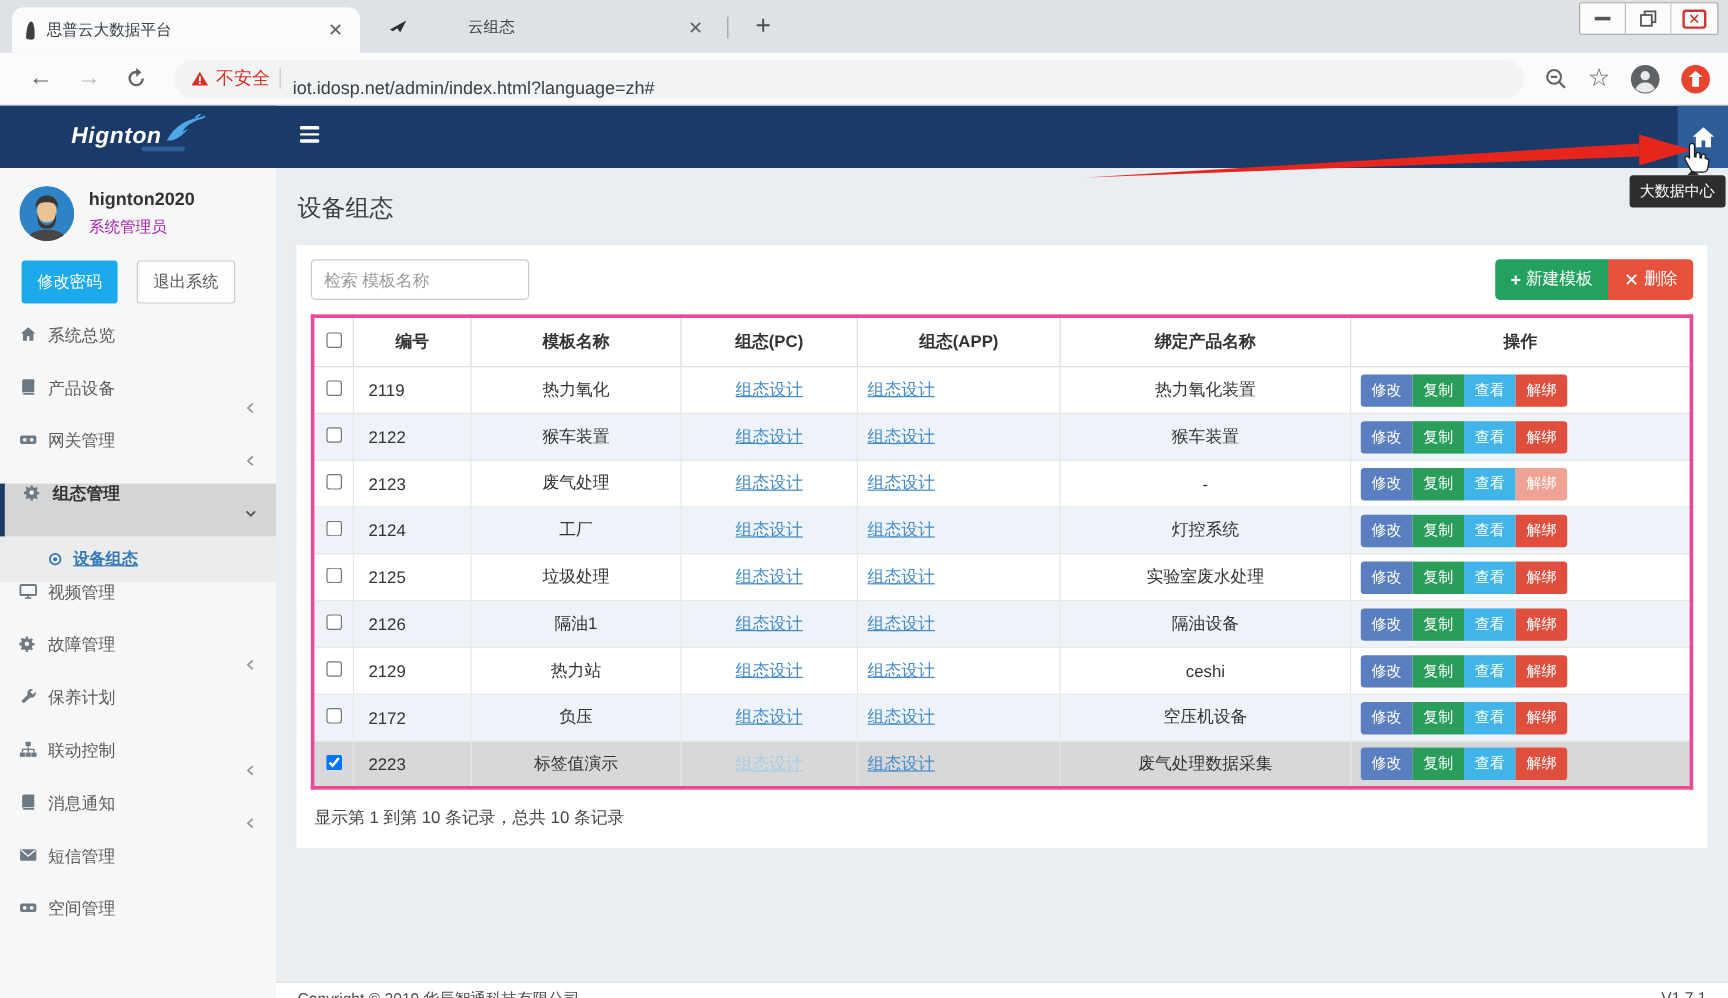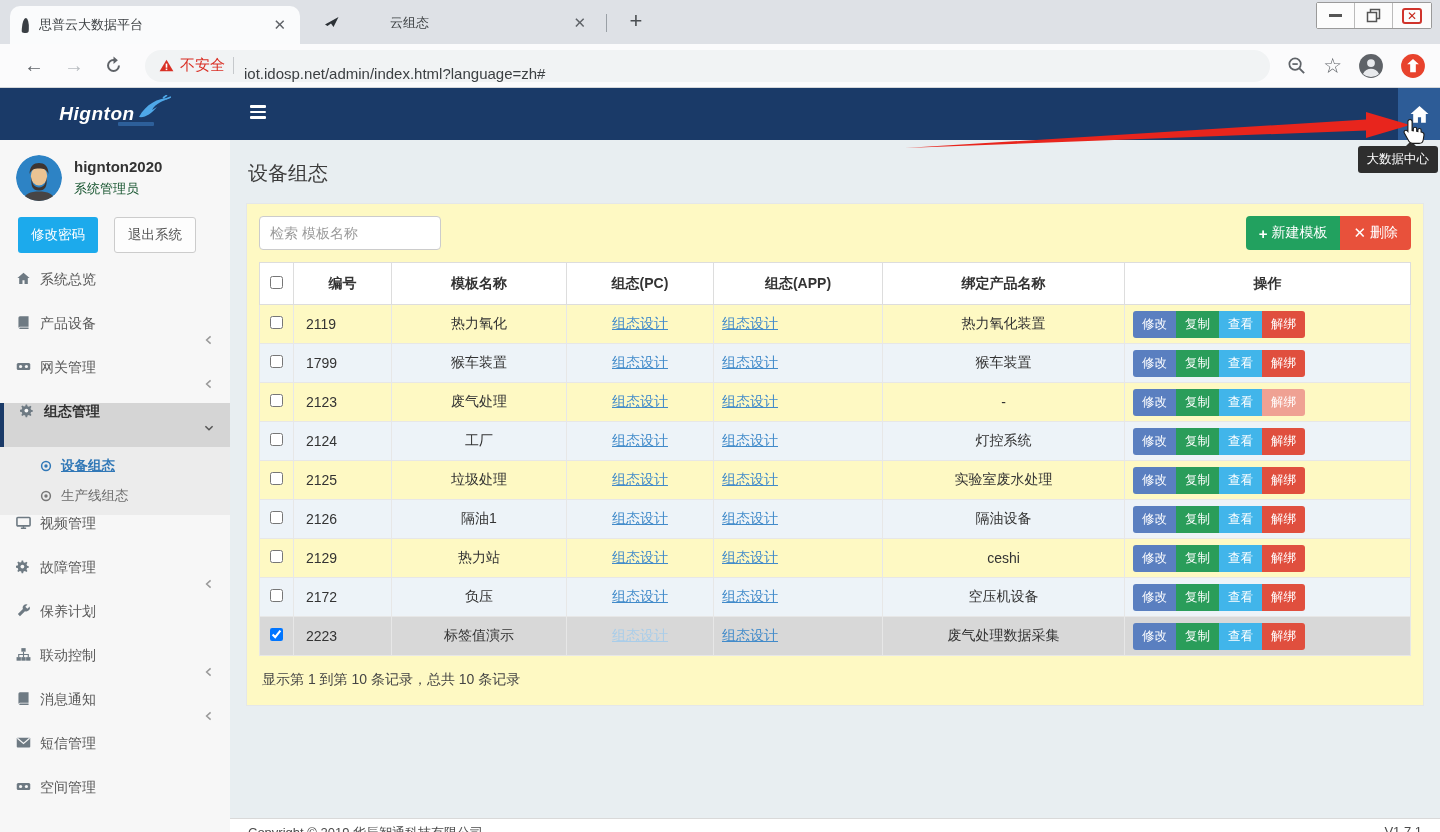--- a/index.html
+++ b/index.html
@@ -38,21 +38,21 @@
   .side-header { height:52px; background:#1a3a68; display:flex; align-items:center; justify-content:center; position:relative; }
   .logo-text { color:#fff; font-weight:bold; font-style:italic; font-size:19px; letter-spacing:.5px; }
   .logo-swoosh { margin-left:2px; margin-top:-12px; }
   .logo-bar { position:absolute; left:118px; top:34px; width:36px; height:4px; background:#2d5f9a; border-radius:1px; }
 
   .user-panel { padding:15px 16px 4px; }
   .user-row { display:flex; align-items:center; }
   .avatar { width:46px; height:46px; border-radius:50%; overflow:hidden; flex:none; }
   .user-meta { margin-left:12px; }
   .user-name { font-size:15px; font-weight:bold; color:#333; }
-  .user-role { font-size:13px; color:#14532d; margin-top:5px; }
+  .user-role { font-size:13px; color:#a21caf; margin-top:5px; }
   .user-btns { display:flex; gap:16px; margin:16px 0 2px 2px; }
   .btn-pwd { background:#1caaec; color:#fff; font-size:13.5px; padding:8px 13px; border:none; border-radius:3px; }
   .btn-logout { background:#fdfdfd; color:#555; font-size:13.5px; padding:8px 13px; border:1px solid #ccc; border-radius:3px; }
 
   .menu { margin-top:12px; }
   .m-item { height:44px; display:flex; align-items:flex-start; padding:0 16px; color:#5a5a5a; font-size:14px; position:relative; }
   .m-item .m-ico { width:24px; color:#6e7a83; display:flex; align-items:center; }
   .m-item .m-chev { position:absolute; right:16px; top:17px; }
   .m-item.active { background:#d5d5d5; border-left:4px solid #1a3a68; color:#333; font-weight:bold; }
   .submenu { background:#ececec; padding:4px 0; }
@@ -65,31 +65,31 @@
   .main { flex:1; position:relative; background:#e8eef1; overflow:hidden; }
   .navbar { height:52px; background:#1a3a68; position:relative; }
   .burger { position:absolute; left:20px; top:17px; }
   .burger span { display:block; width:16px; height:2.5px; background:#fff; margin-bottom:3px; border-radius:1px; }
   .home-tile { position:absolute; right:0; top:0; width:42px; height:52px; background:#2d5c97; display:flex; align-items:center; justify-content:center; color:#fff; }
   .tooltip { position:absolute; top:58px; right:2px; background:#2e2e2e; color:#fff; font-size:12.5px; padding:5px 9px; border-radius:3px; z-index:30; }
   .tooltip::before { content:""; position:absolute; top:-5px; right:22px; border-left:5px solid transparent; border-right:5px solid transparent; border-bottom:5px solid #2e2e2e; }
 
   .content { padding:12px 16px 0; }
   .page-title { font-size:20px; font-weight:normal; color:#3c3c3c; margin:8px 0 16px 2px; }
-  .panel { background:#fef9c3; border:1px solid #e4e7e9; padding:12px; }
+  .panel { background:#ffffff; border:1px solid #e4e7e9; padding:12px; }
   .panel-toolbar { display:flex; justify-content:space-between; align-items:center; margin-bottom:12px; }
   .search-input { width:182px; height:34px; border:1px solid #ccc; border-radius:4px; padding:0 10px; font-size:14px; color:#333; background:#fff; font-family:inherit; }
   .search-input::placeholder { color:#9b9b9b; }
   .btn-group-top { display:flex; }
   .btn-top { color:#fff; font-size:14px; border:none; padding:8px 13px; display:flex; align-items:center; gap:4px; font-family:inherit; }
   .btn-new { background:#22a15f; border-radius:4px 0 0 4px; }
   .btn-del { background:#e8513b; border-radius:0 4px 4px 0; }
   .btn-top .bicon { font-weight:bold; font-size:15px; }
 
-  table.grid { width:100%; border-collapse:collapse; font-size:14px; color:#333; border:1px solid #ec4899; }
+  table.grid { width:100%; border-collapse:collapse; font-size:14px; color:#333; border:3px solid #ec4899; }
   .grid th { border:1px solid #ddd; height:42px; font-weight:bold; text-align:center; background:#fff; }
   .grid td { border:1px solid #e7e7e7; height:39px; padding:0 8px; }
   .grid tr:nth-child(even):not(.selected) td { background:#edf3f8; }
   .grid tr.selected td { background:#d8d8d8; }
   td.c-center { text-align:center; }
   td.c-id { padding-left:12px; }
   a.design { color:#428bca; text-decoration:underline; font-size:14px; }
   a.design.faded { color:#a9cde9; }
   .act-group { display:inline-flex; }
   .act { color:#fff; font-size:12.5px; padding:5px 9px; white-space:nowrap; }
@@ -261,29 +261,20 @@
         </div>
         <div class="submenu">
           <div class="s-item active">
             <span class="dot">
               <svg viewBox="0 0 12 12" width="12" height="12">
                 <circle cx="6" cy="6" r="4.4" fill="none" stroke="currentColor" stroke-width="1.5"></circle>
                 <circle cx="6" cy="6" r="1.7" fill="currentColor"></circle>
               </svg>
             </span>
             <span class="s-label">设备组态</span>
-          </div>
-          <div class="s-item">
-            <span class="dot">
-              <svg viewBox="0 0 12 12" width="12" height="12">
-                <circle cx="6" cy="6" r="4.4" fill="none" stroke="currentColor" stroke-width="1.5"></circle>
-                <circle cx="6" cy="6" r="1.7" fill="currentColor"></circle>
-              </svg>
-            </span>
-            <span class="s-label">生产线组态</span>
           </div>
         </div>
         <div class="m-item">
           <span class="m-ico">
             <svg viewBox="0 0 16 16" width="15" height="15">
               <rect x="1" y="2.6" width="14" height="9" rx="1" fill="none" stroke="currentColor" stroke-width="1.7"></rect>
               <path d="M5.2 14.2h5.6M8 11.8v2.4" stroke="currentColor" stroke-width="1.5" fill="none"></path>
             </svg>
           </span>
           <span class="m-label">视频管理</span>
@@ -426,21 +417,21 @@
                 <td class="c-center">热力氧化装置</td>
                 <td><span class="act-group">
                     <span class="act act-edit">修改</span>
                     <span class="act act-copy">复制</span>
                     <span class="act act-view">查看</span>
                     <span class="act act-unbind">解绑</span>
                   </span></td>
               </tr>
               <tr class="">
                 <td class="c-center"><input type="checkbox" style=""></td>
-                <td class="c-id">1799</td>
+                <td class="c-id">2122</td>
                 <td class="c-center">猴车装置</td>
                 <td class="c-center"><a class="design" href="#">组态设计</a></td>
                 <td><a class="design" href="#">组态设计</a></td>
                 <td class="c-center">猴车装置</td>
                 <td><span class="act-group">
                     <span class="act act-edit">修改</span>
                     <span class="act act-copy">复制</span>
                     <span class="act act-view">查看</span>
                     <span class="act act-unbind">解绑</span>
                   </span></td>

